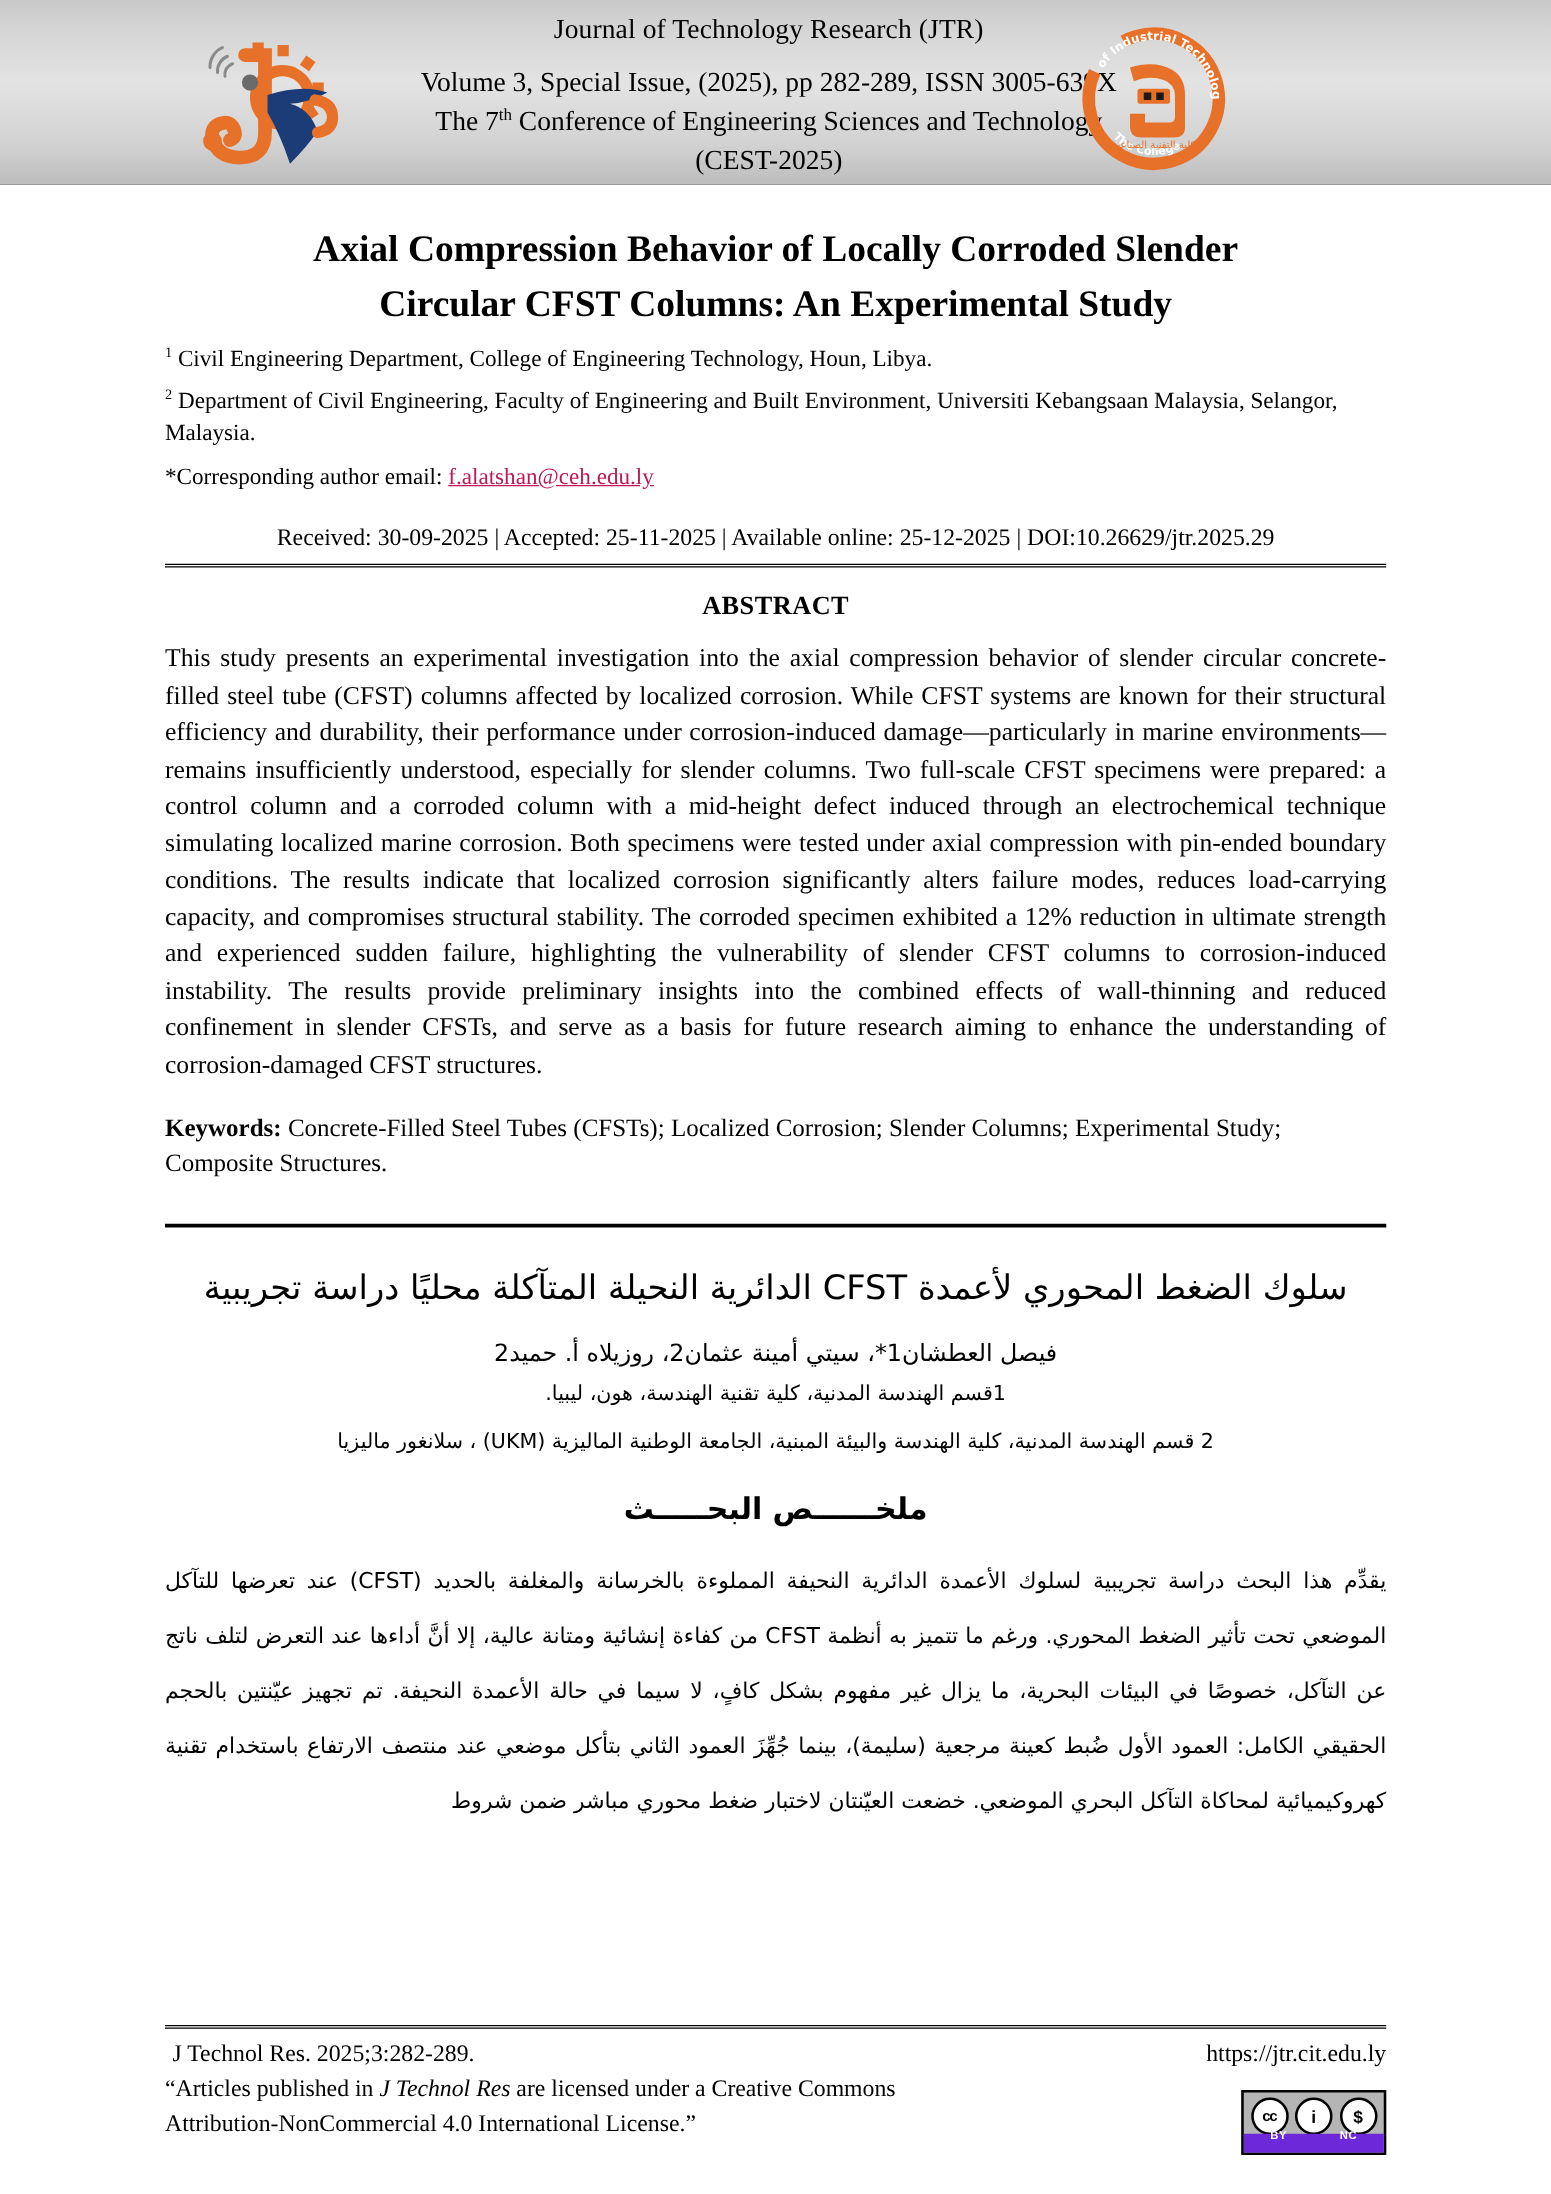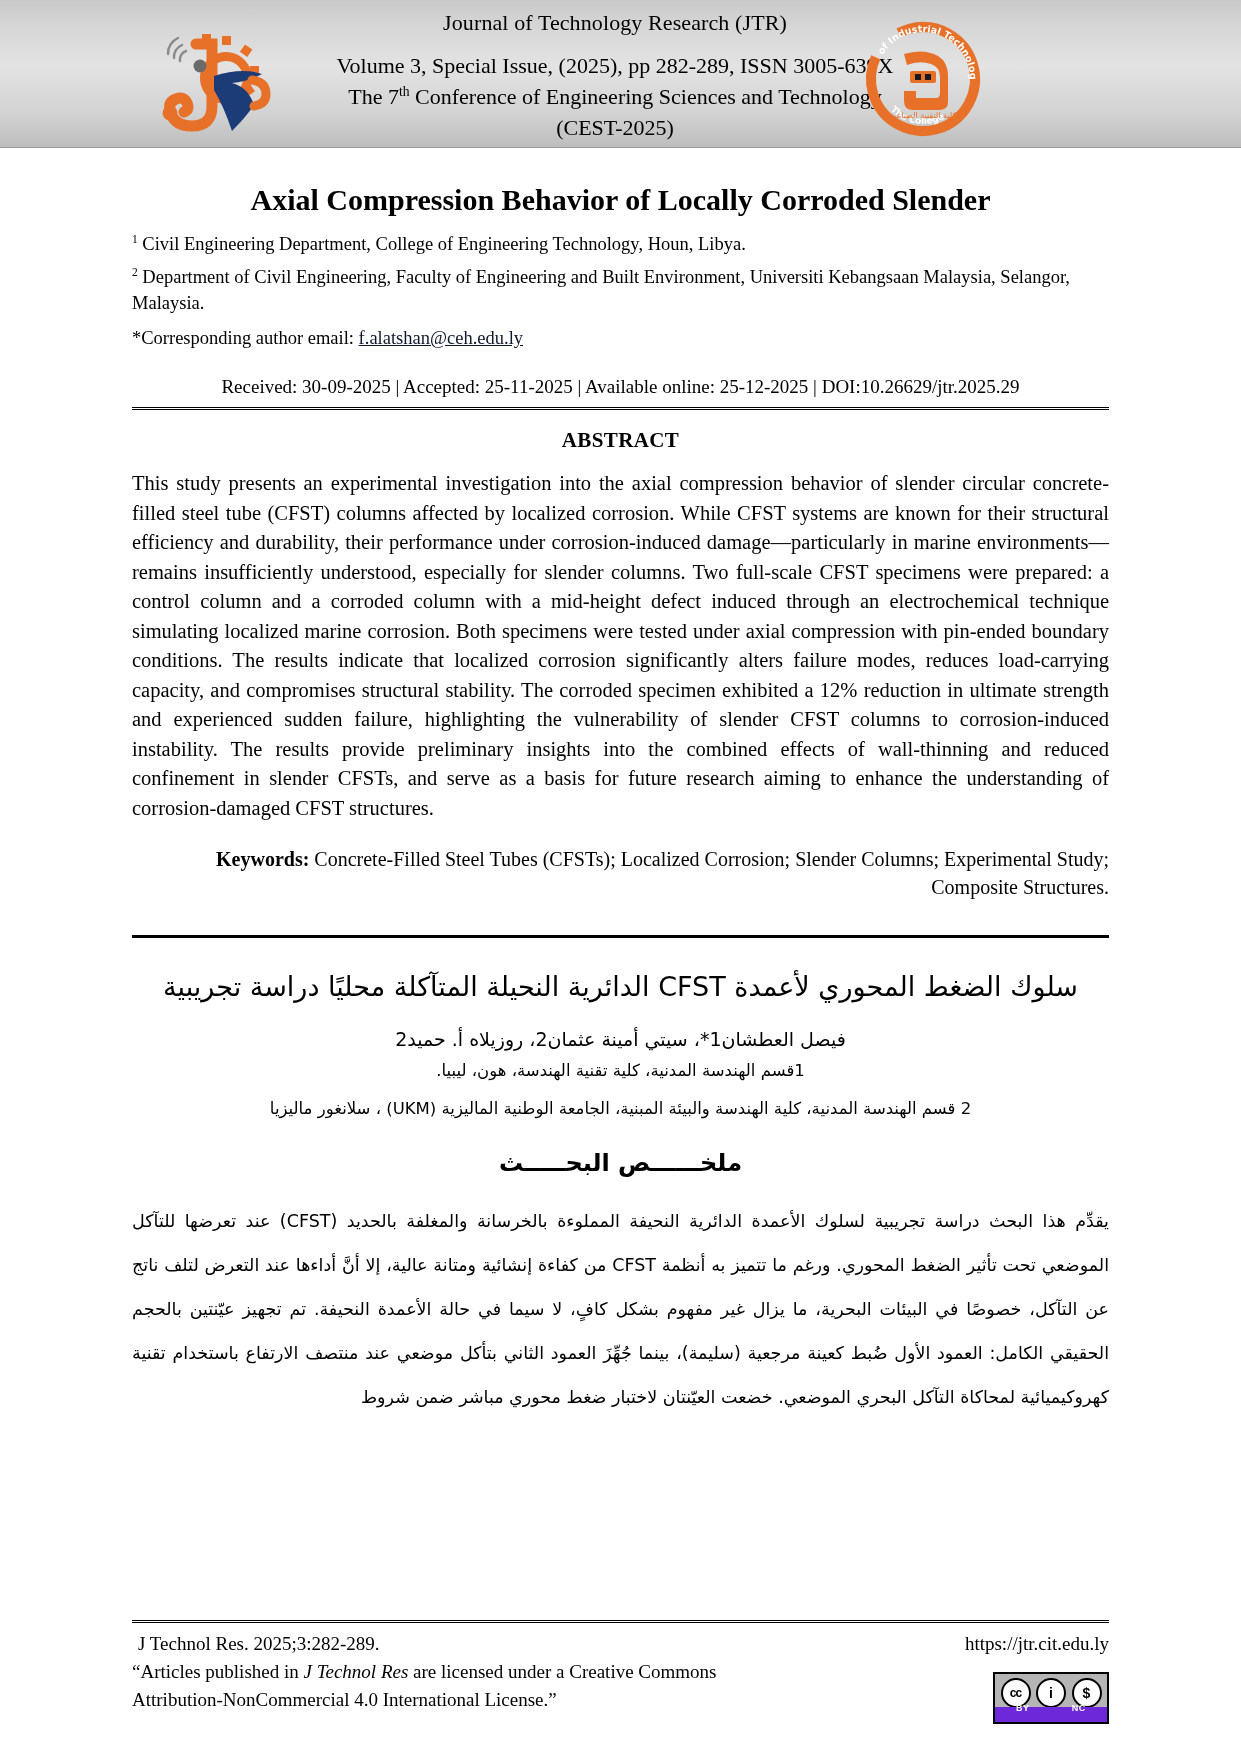--- a/index.html
+++ b/index.html
@@ -96,21 +96,21 @@
     margin-top: 9px;
     text-align: left;
   }
   .affil-2 { margin-top: 7px; }
   .corr {
     font-size: 18.5px;
     line-height: 26px;
     margin-top: 9px;
   }
   .email-link {
-    color: #0f172a;
+    color: #be185d;
   }
 
   .dates-row {
     margin-top: 22px;
     text-align: center;
     font-size: 19px;
     line-height: 28px;
     padding-bottom: 6px;
     border-bottom: 3px double #000;
   }
@@ -126,21 +126,21 @@
     margin-top: 16px;
     font-size: 20.5px;
     line-height: 29.5px;
     text-align: justify;
     text-justify: inter-word;
   }
   .keywords {
     margin-top: 22px;
     font-size: 20px;
     line-height: 28px;
-    text-align: right;
+    text-align: left;
   }
   .keywords b { font-weight: bold; }
 
   .rule-thick {
     margin-top: 34px;
     border-top: 3px solid #000;
     height: 0;
   }
 
   
@@ -333,20 +333,21 @@
       <rect x="67" y="60" width="6" height="6" fill="#1a1a1a"></rect>
       <text x="65" y="104" text-anchor="middle" font-family="DejaVu Sans, sans-serif" font-size="8" fill="#e8712a">كلية التقنية الصناعية</text>
     </svg>
   </div>
 </div>
 
 <div class="page">
 
   <div class="title">
     <div>Axial Compression Behavior of Locally Corroded Slender</div>
+    <div>Circular CFST Columns: An Experimental Study</div>
   </div>
 
 
   <div class="affil"><sup>1</sup><span> Civil Engineering Department, College of Engineering Technology, Houn, Libya.</span></div>
 
   <div class="affil affil-2"><sup>2</sup><span> Department of Civil Engineering, Faculty of Engineering and Built Environment, Universiti Kebangsaan Malaysia, Selangor, Malaysia.</span></div>
 
   <div class="corr"><span>*Corresponding author email: </span><a class="email-link" href="#">f.alatshan@ceh.edu.ly</a></div>
 
   <div class="dates-row">Received: 30-09-2025 | Accepted: 25-11-2025 | Available online: 25-12-2025 | DOI:10.26629/jtr.2025.29</div>

